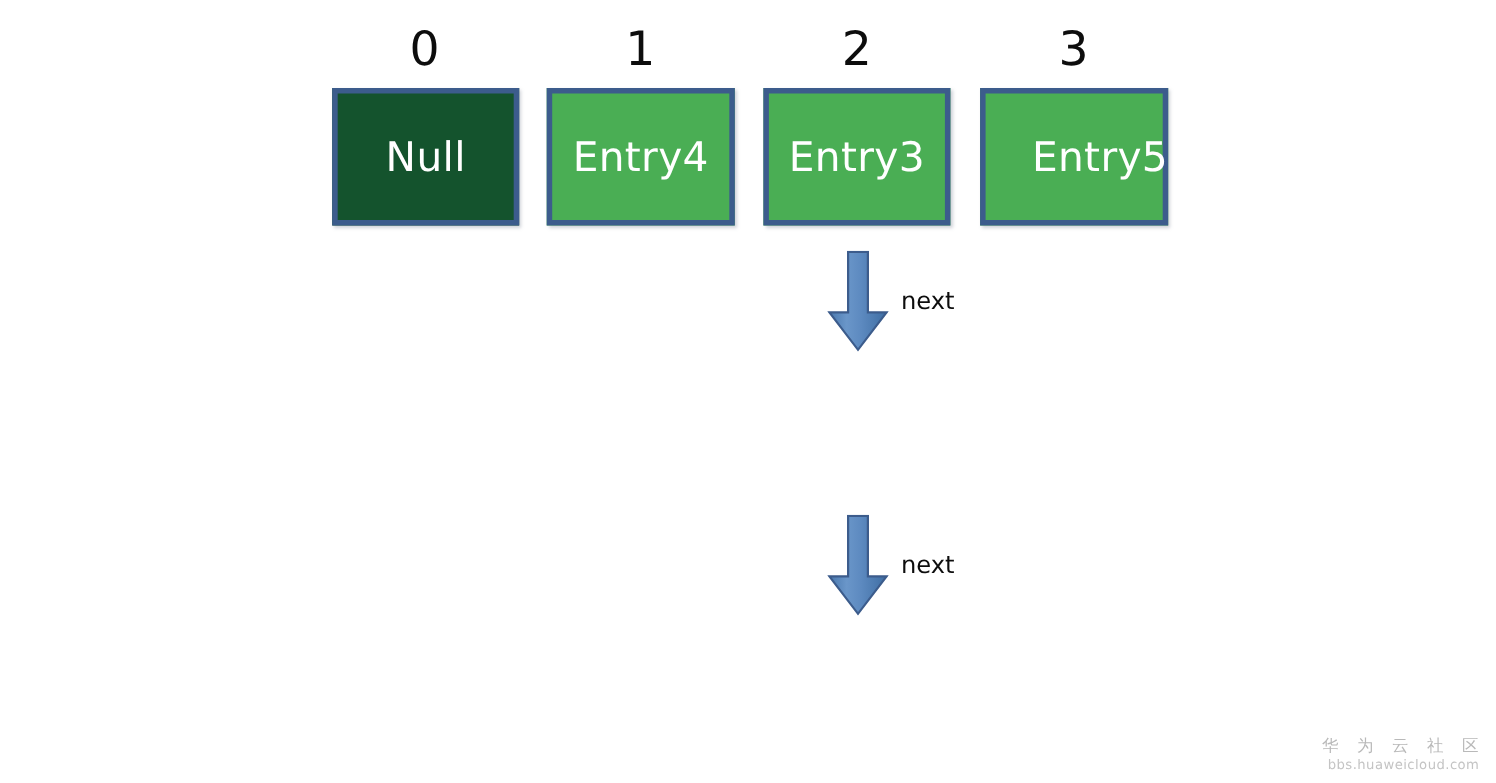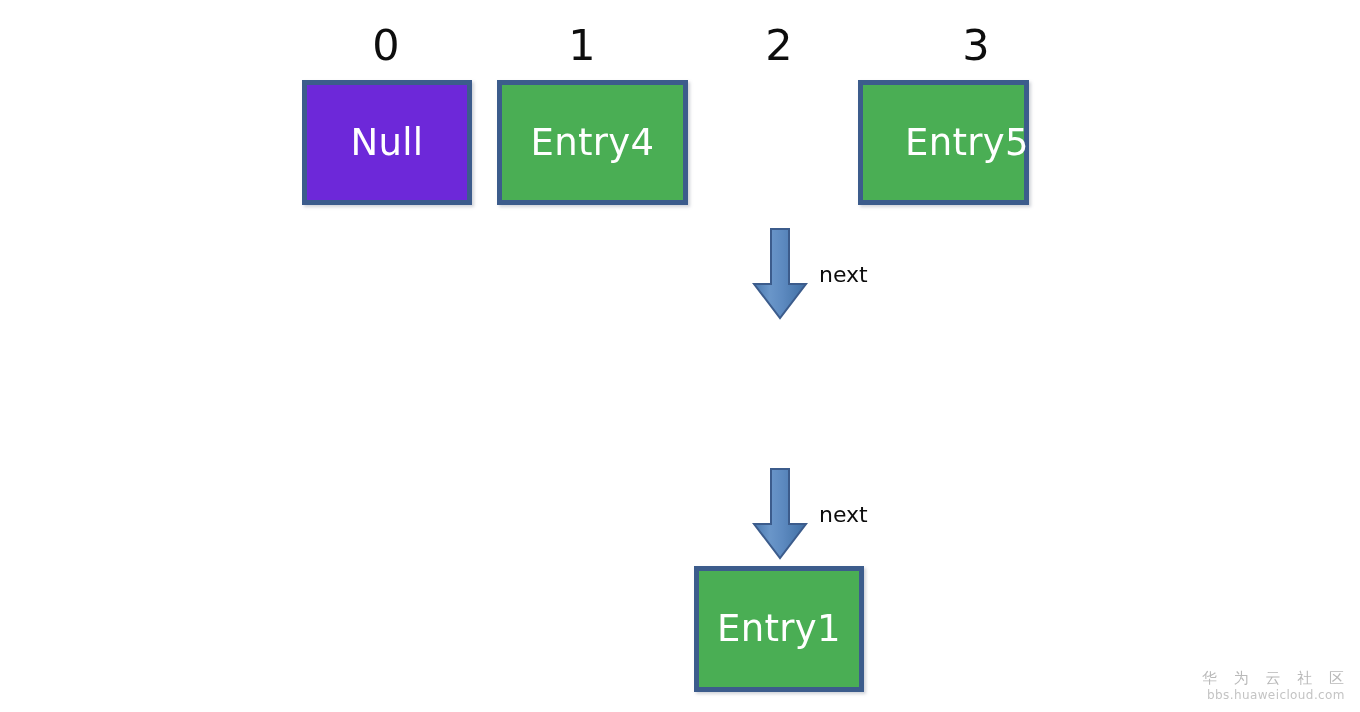--- a/index.html
+++ b/index.html
@@ -33,21 +33,21 @@
   
   .node-box {
     position: absolute;
     box-sizing: border-box;
     border: 5px solid #3c5c8c;
     display: flex;
     align-items: center;
     justify-content: center;
     box-shadow: 2px 2px 3px rgba(120,130,145,0.35);
   }
-  .node-box.fill-blue  { background: #6d28d9; }
+  .node-box.fill-blue  { background: #14532d; }
   .node-box.fill-green { background: #4aae54; }
   .node-label {
     color: #ffffff;
     font-size: 37px;
     line-height: 40px;
     letter-spacing: 0.3px;
     white-space: nowrap;
     font-family: "DejaVu Sans", "Liberation Sans", sans-serif;
   }
 
@@ -98,26 +98,29 @@
 
   <div class="index-label" style="left:356px; top:24px;">0</div>
   <div class="index-label" style="left:552px; top:24px;">1</div>
   <div class="index-label" style="left:749px; top:24px;">2</div>
   <div class="index-label" style="left:946px; top:24px;">3</div>
 
   <div class="node-box fill-blue" style="left:302px; top:80px; width:170px; height:125px;">
     <span class="node-label">Null</span>
   </div>
 
-  <div class="node-box fill-green" style="left:497px; top:80px; width:191px; height:125px;">
+  <div class="node-box fill-green" style="left:497px; top:80px; width:171px; height:125px;">
     <span class="node-label">Entry4</span>
   </div>
 
+  <div class="node-box fill-green" style="left:694px; top:80px; width:170px; height:125px;">
+    <span class="node-label">Entry3</span>
+  </div>
 
-  <div class="node-box fill-green" style="left:858px; top:80px; width:171px; height:125px;padding-left:47px;">
+  <div class="node-box fill-green" style="left:891px; top:80px; width:171px; height:125px;padding-left:47px;">
     <span class="node-label">Entry5</span>
   </div>
 
   <div class="block-arrow" style="left:752px; top:228px;">
     <svg width="56" height="92" viewBox="0 0 56 92">
       <defs>
         <linearGradient id="arrowGrad1" x1="0" y1="0" x2="1" y2="0">
           <stop offset="0%" stop-color="#4a79af"></stop>
           <stop offset="30%" stop-color="#6a96c9"></stop>
           <stop offset="55%" stop-color="#5d8ac0"></stop>
@@ -138,22 +141,19 @@
           <stop offset="30%" stop-color="#6a96c9"></stop>
           <stop offset="55%" stop-color="#5d8ac0"></stop>
           <stop offset="100%" stop-color="#3f6ea3"></stop>
         </linearGradient>
       </defs>
       <polygon points="19,1 37,1 37,56 54,56 28,90 2,56 19,56" fill="url(#arrowGrad2)" stroke="#3c5c8c" stroke-width="2" stroke-linejoin="miter"></polygon>
     </svg>
   </div>
   <div class="next-label" style="left:819px; top:497px;">next</div>
 
-  <div class="node-box fill-green" style="left:694px; top:566px; width:170px; height:126px;">
-    <span class="node-label">Entry1</span>
-  </div>
 
   <div class="watermark">
     <div class="watermark-cn">华 为 云 社 区</div>
     <div class="watermark-url">bbs.huaweicloud.com</div>
   </div>
 
 </div>
 
 </body></html>

